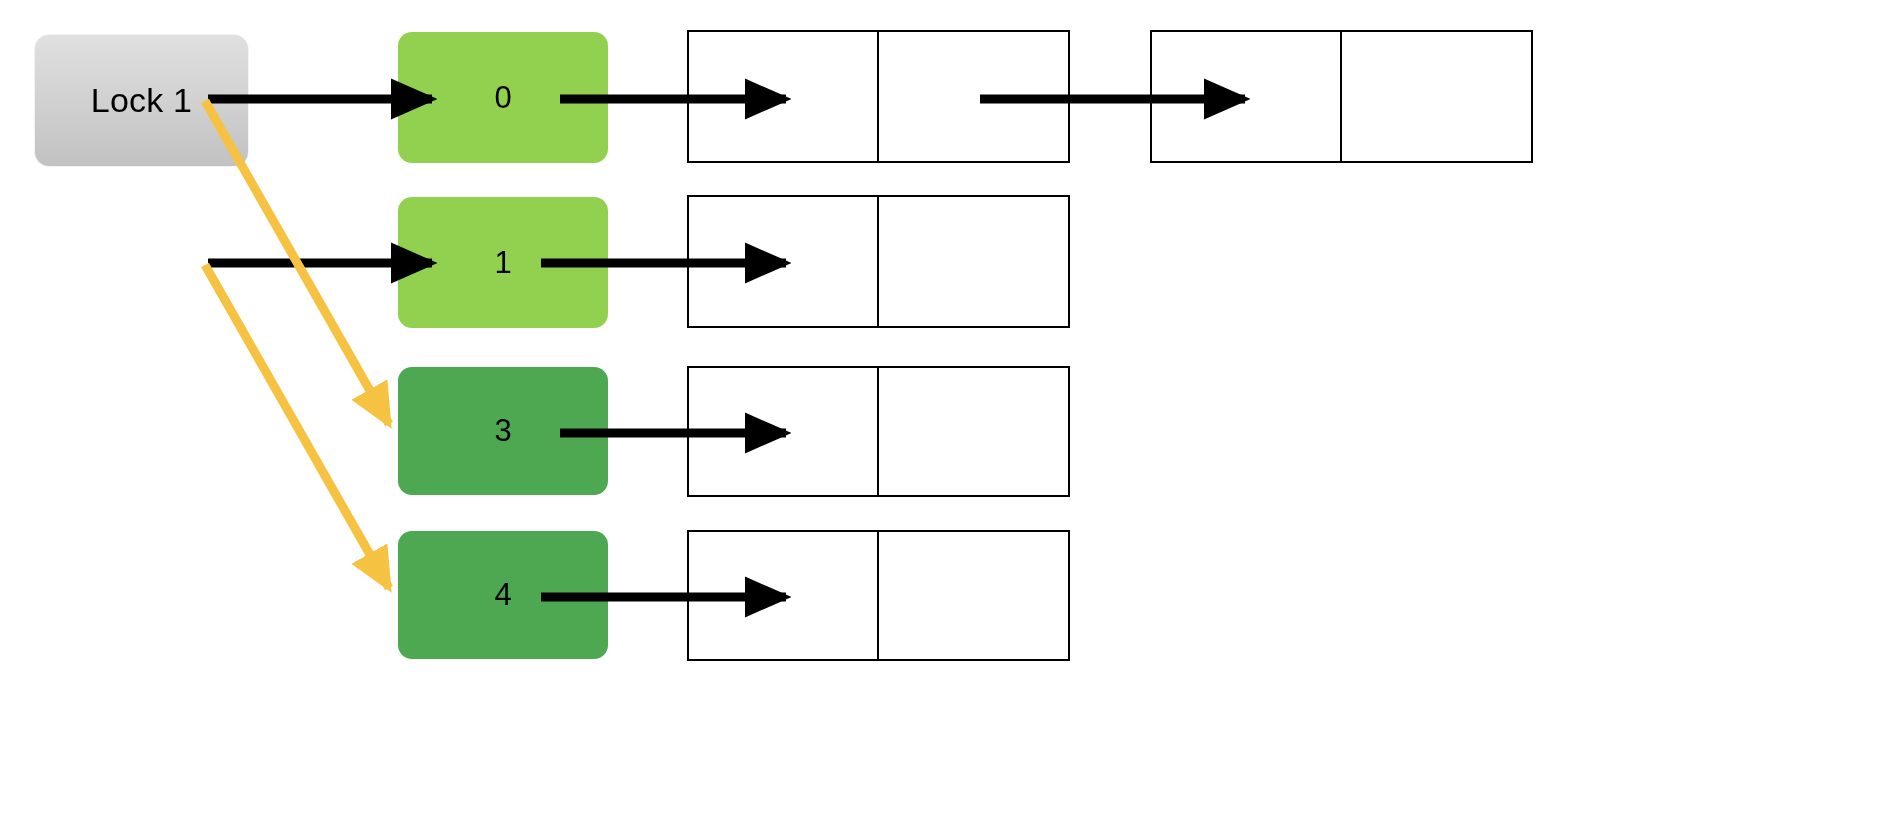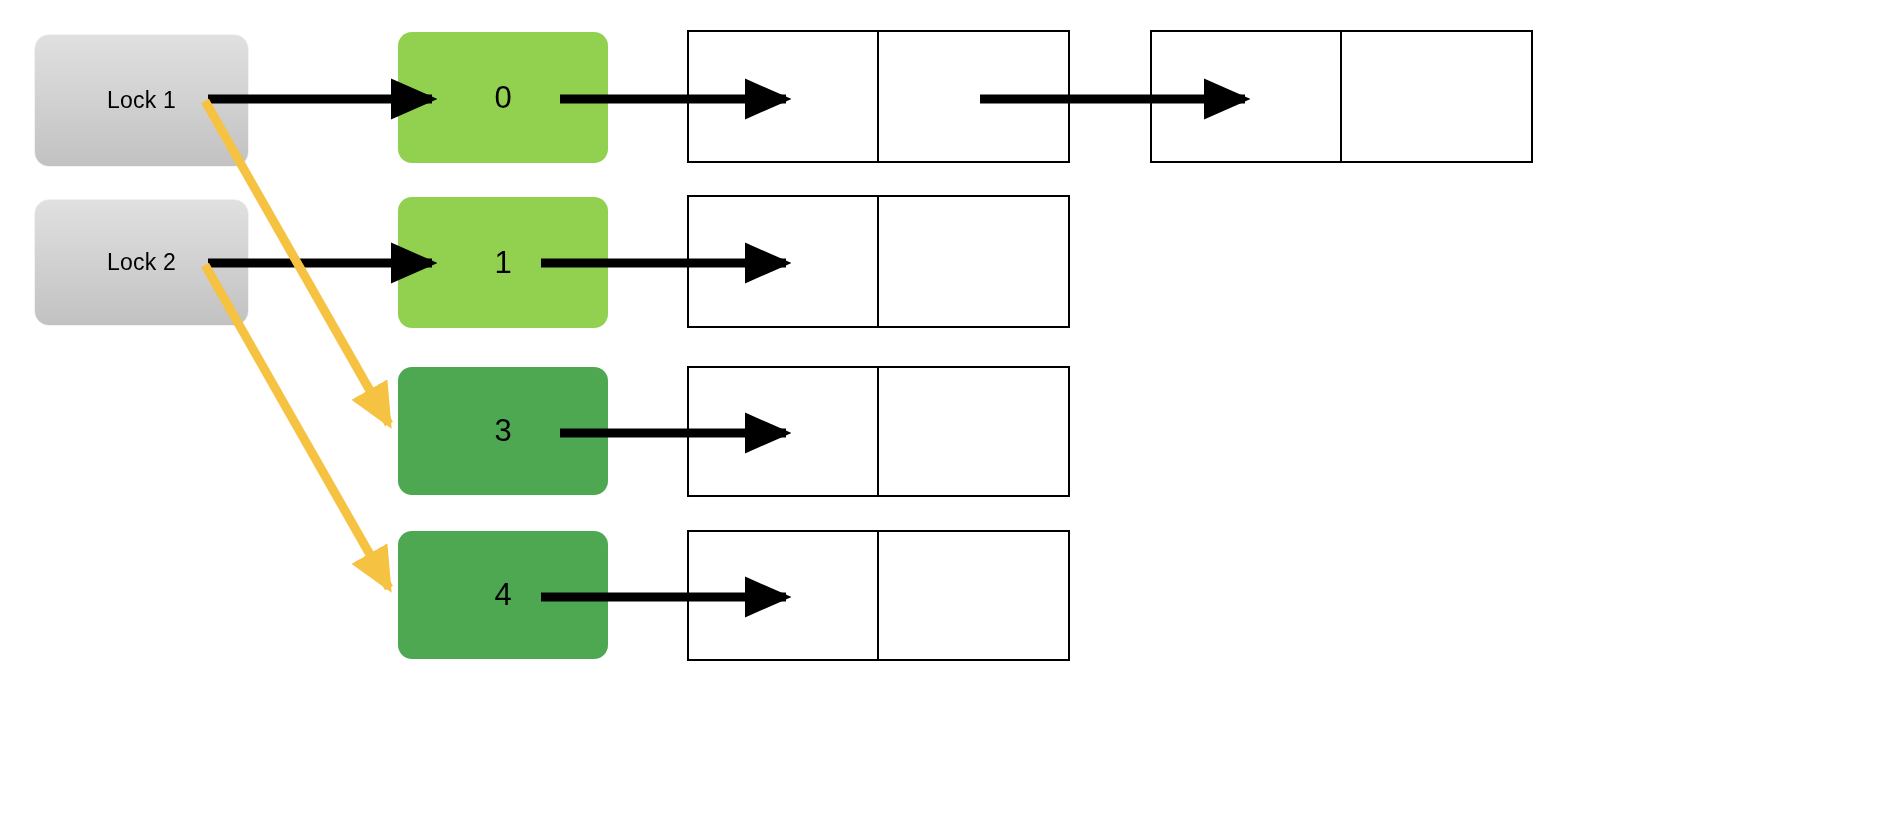--- a/index.html
+++ b/index.html
@@ -20,21 +20,21 @@
   .lock-box {
     position: absolute;
     border-radius: 14px;
     background: linear-gradient(180deg, #E0E0E0 0%, #D4D4D4 40%, #C2C2C2 100%);
     box-shadow: 0 0 0 0.5px rgba(0,0,0,0.10);
     display: flex;
     align-items: center;
     justify-content: center;
   }
   .lock-label {
-    font-size: 23px;
+    font-size: 34px;
     color: #000000;
     letter-spacing: 0.2px;
     
   }
   .bucket-box {
     position: absolute;
     border-radius: 14px;
     display: flex;
     align-items: center;
     justify-content: center;
@@ -68,23 +68,20 @@
 </style>
 </head>
 <body>
 
 <div id="canvas">
 
   <div class="lock-box" style="left:35px; top:35px; width:213px; height:131px;">
     <span class="lock-label" style="position:relative; top:0px;">Lock 1</span>
   </div>
 
-  <div class="lock-box" style="left:35px; top:200px; width:213px; height:125px;">
-    <span class="lock-label" style="position:relative; top:0px;">Lock 2</span>
-  </div>
 
   <div class="bucket-box" style="left:398px; top:32px; width:210px; height:131px; background:#92D14F;">
     <span class="bucket-label">0</span>
   </div>
 
   <div class="bucket-box" style="left:398px; top:197px; width:210px; height:131px; background:#92D14F;">
     <span class="bucket-label">1</span>
   </div>
 
   <div class="bucket-box" style="left:398px; top:367px; width:210px; height:128px; background:#4EA852;">

